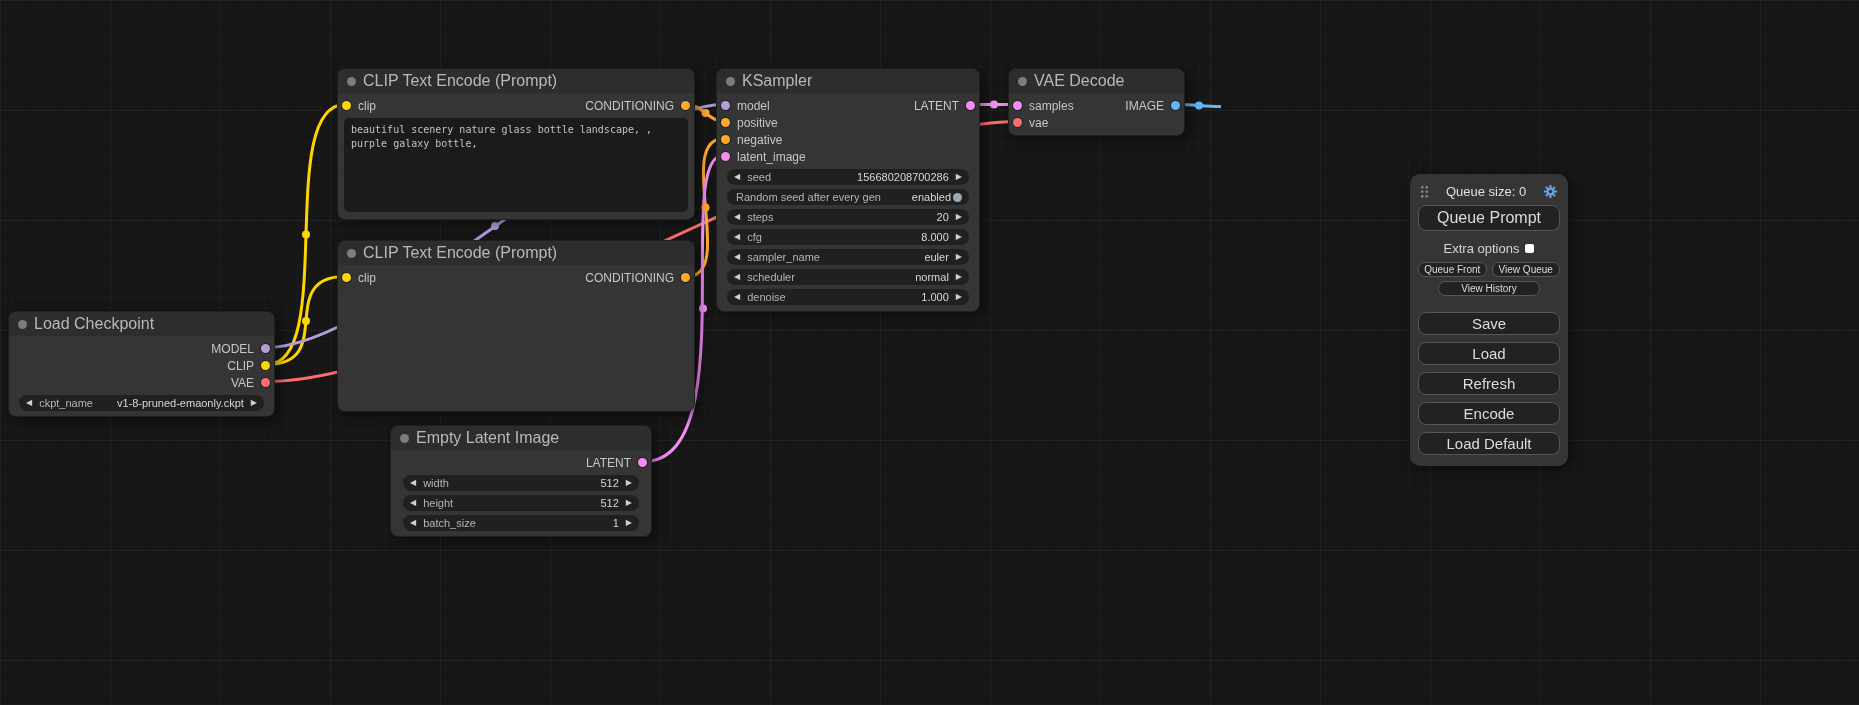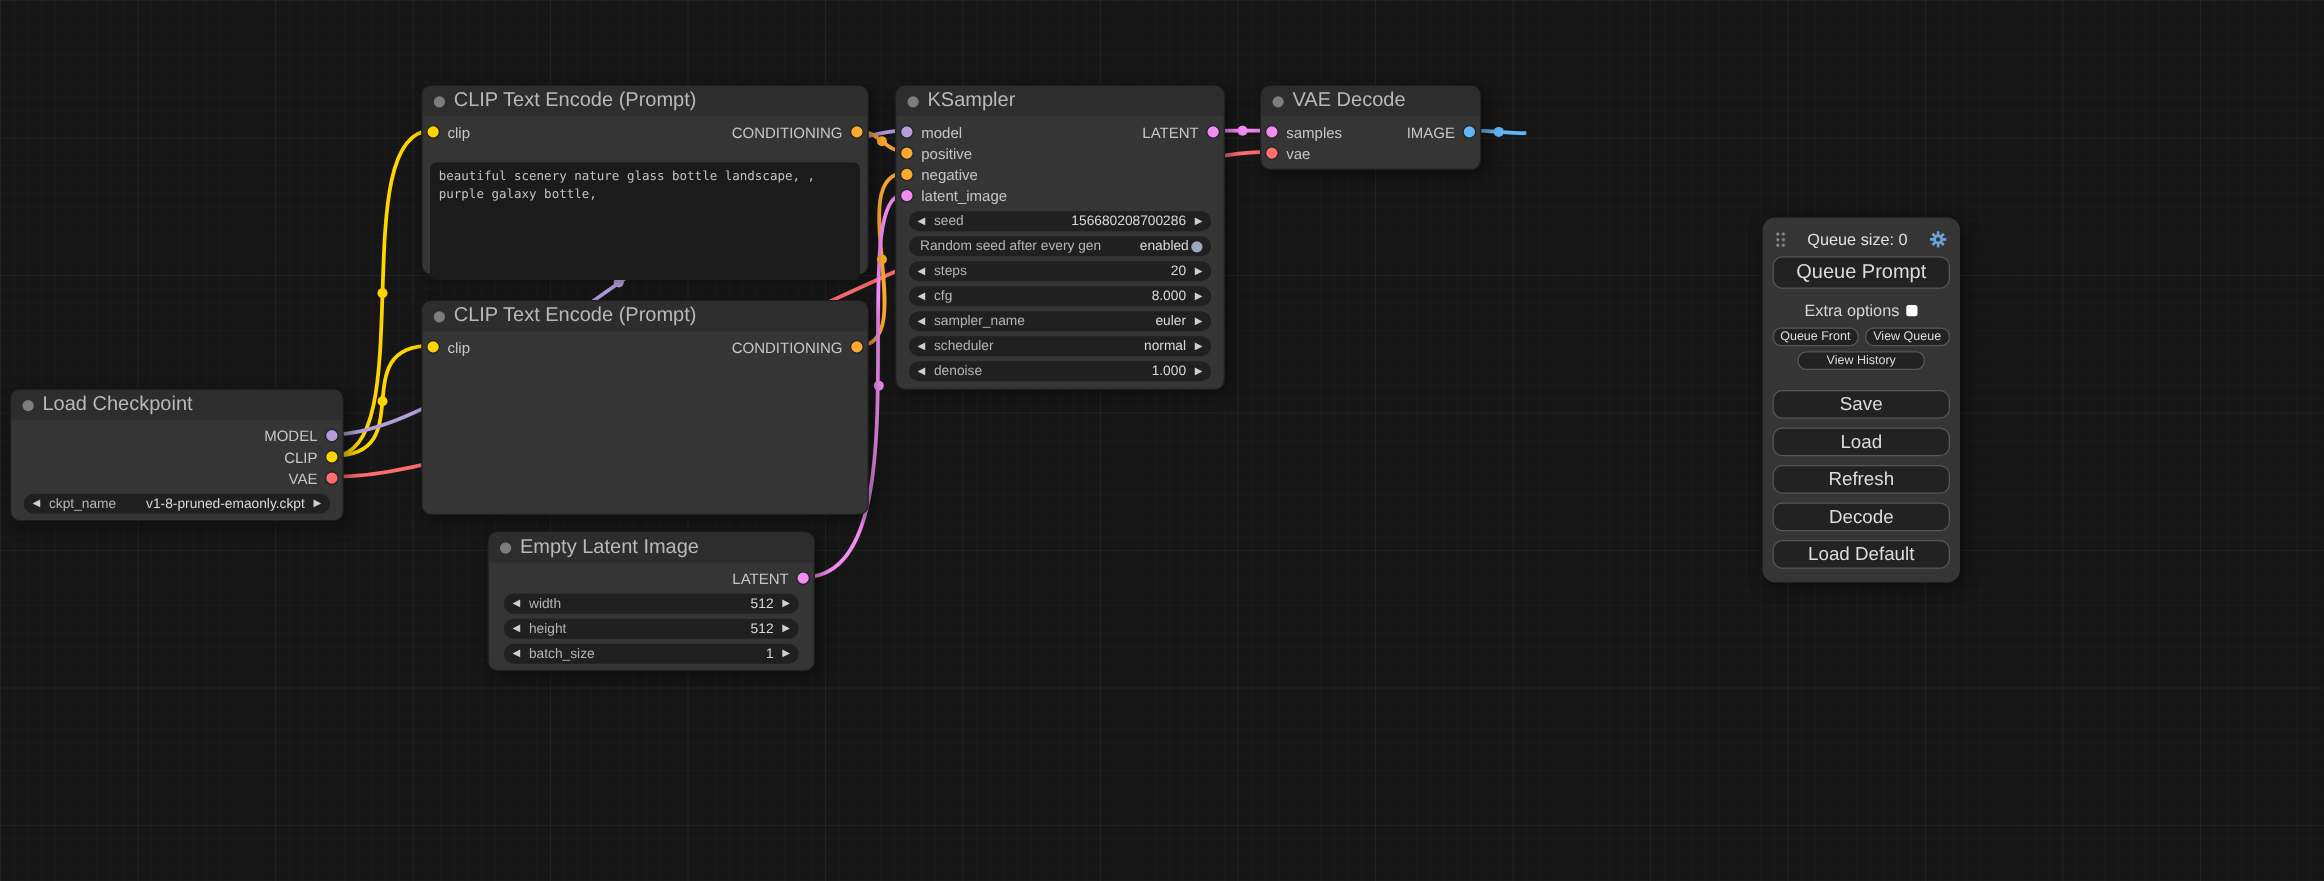--- a/index.html
+++ b/index.html
@@ -43,21 +43,21 @@
     white-space:nowrap;
   }
   .widget.wide { margin:4px 12px 0; }
   .warrow { font-size:8px; color:#cfcfcf; line-height:1; }
   .wlabel { margin-left:7px; }
   .wvalue { margin-left:auto; margin-right:7px; color:#d8d8d8; }
   .widget.no-arrow .wlabel { margin-left:2px; }
   .widget.no-arrow .wvalue { margin-right:2px; }
   .toggle-dot { width:9px; height:9px; border-radius:50%; flex:none; }
   .prompt-text {
-    margin:16px 6px 0; background:#1b1b1b; border-radius:5px; padding:5px 7px;
+    margin:4px 6px 0; background:#1b1b1b; border-radius:5px; padding:5px 7px;
     font:10px/1.4 "DejaVu Sans Mono", monospace; color:#c2c2c2;
     white-space:pre-wrap; overflow:hidden; box-sizing:border-box;
   }
   
   .menu {
     position:absolute; left:1410px; top:174px; width:158px; z-index:3;
     box-sizing:border-box; background:#353535; border-radius:10px;
     padding:8px 8px 11px; box-shadow:3px 3px 12px rgba(0,0,0,0.5);
   }
   .menu-header { display:flex; align-items:center; margin:2px 2px 6px; }
@@ -356,17 +356,17 @@
     <div class="small-row">
       <button class="mbtn small">Queue Front</button>
       <button class="mbtn small">View Queue</button>
     </div>
     <div class="vh-wrap">
       <button class="mbtn vh">View History</button>
     </div>
     <button class="mbtn big big-gap">Save</button>
     <button class="mbtn big">Load</button>
     <button class="mbtn big">Refresh</button>
-    <button class="mbtn big">Decode</button>
+    <button class="mbtn big">Encode</button>
     <button class="mbtn big">Load Default</button>
   </div>
 
 </div>
 
 </body></html>

